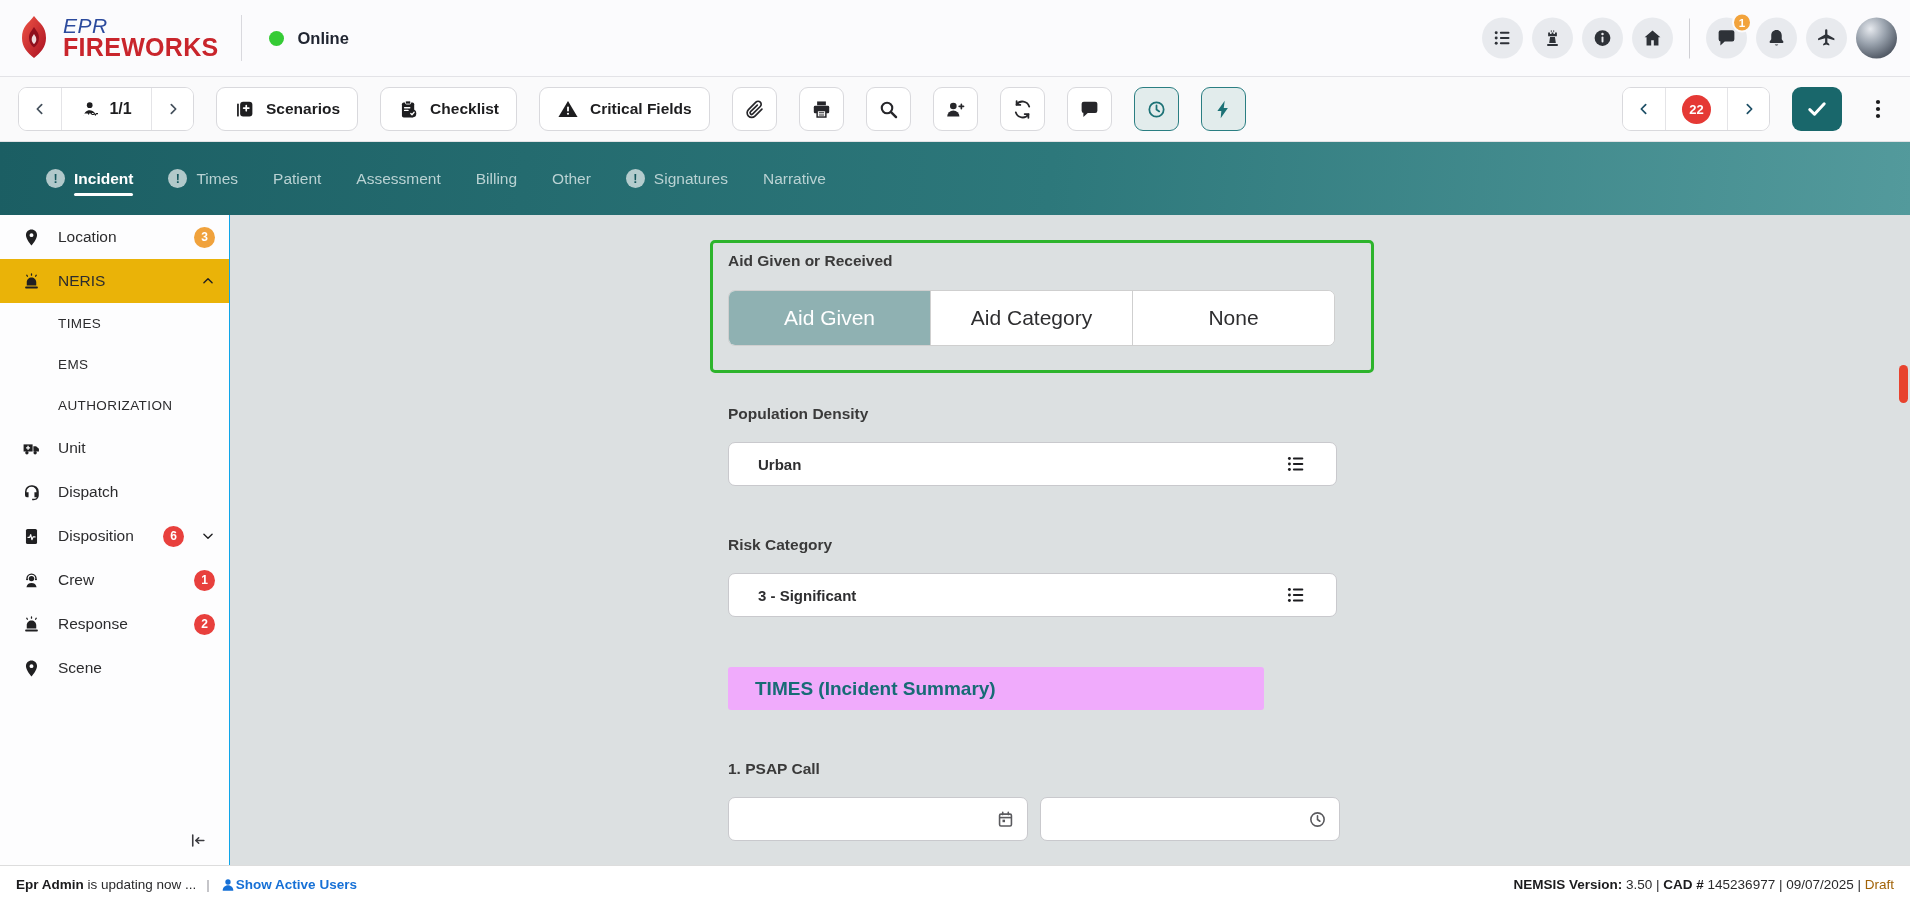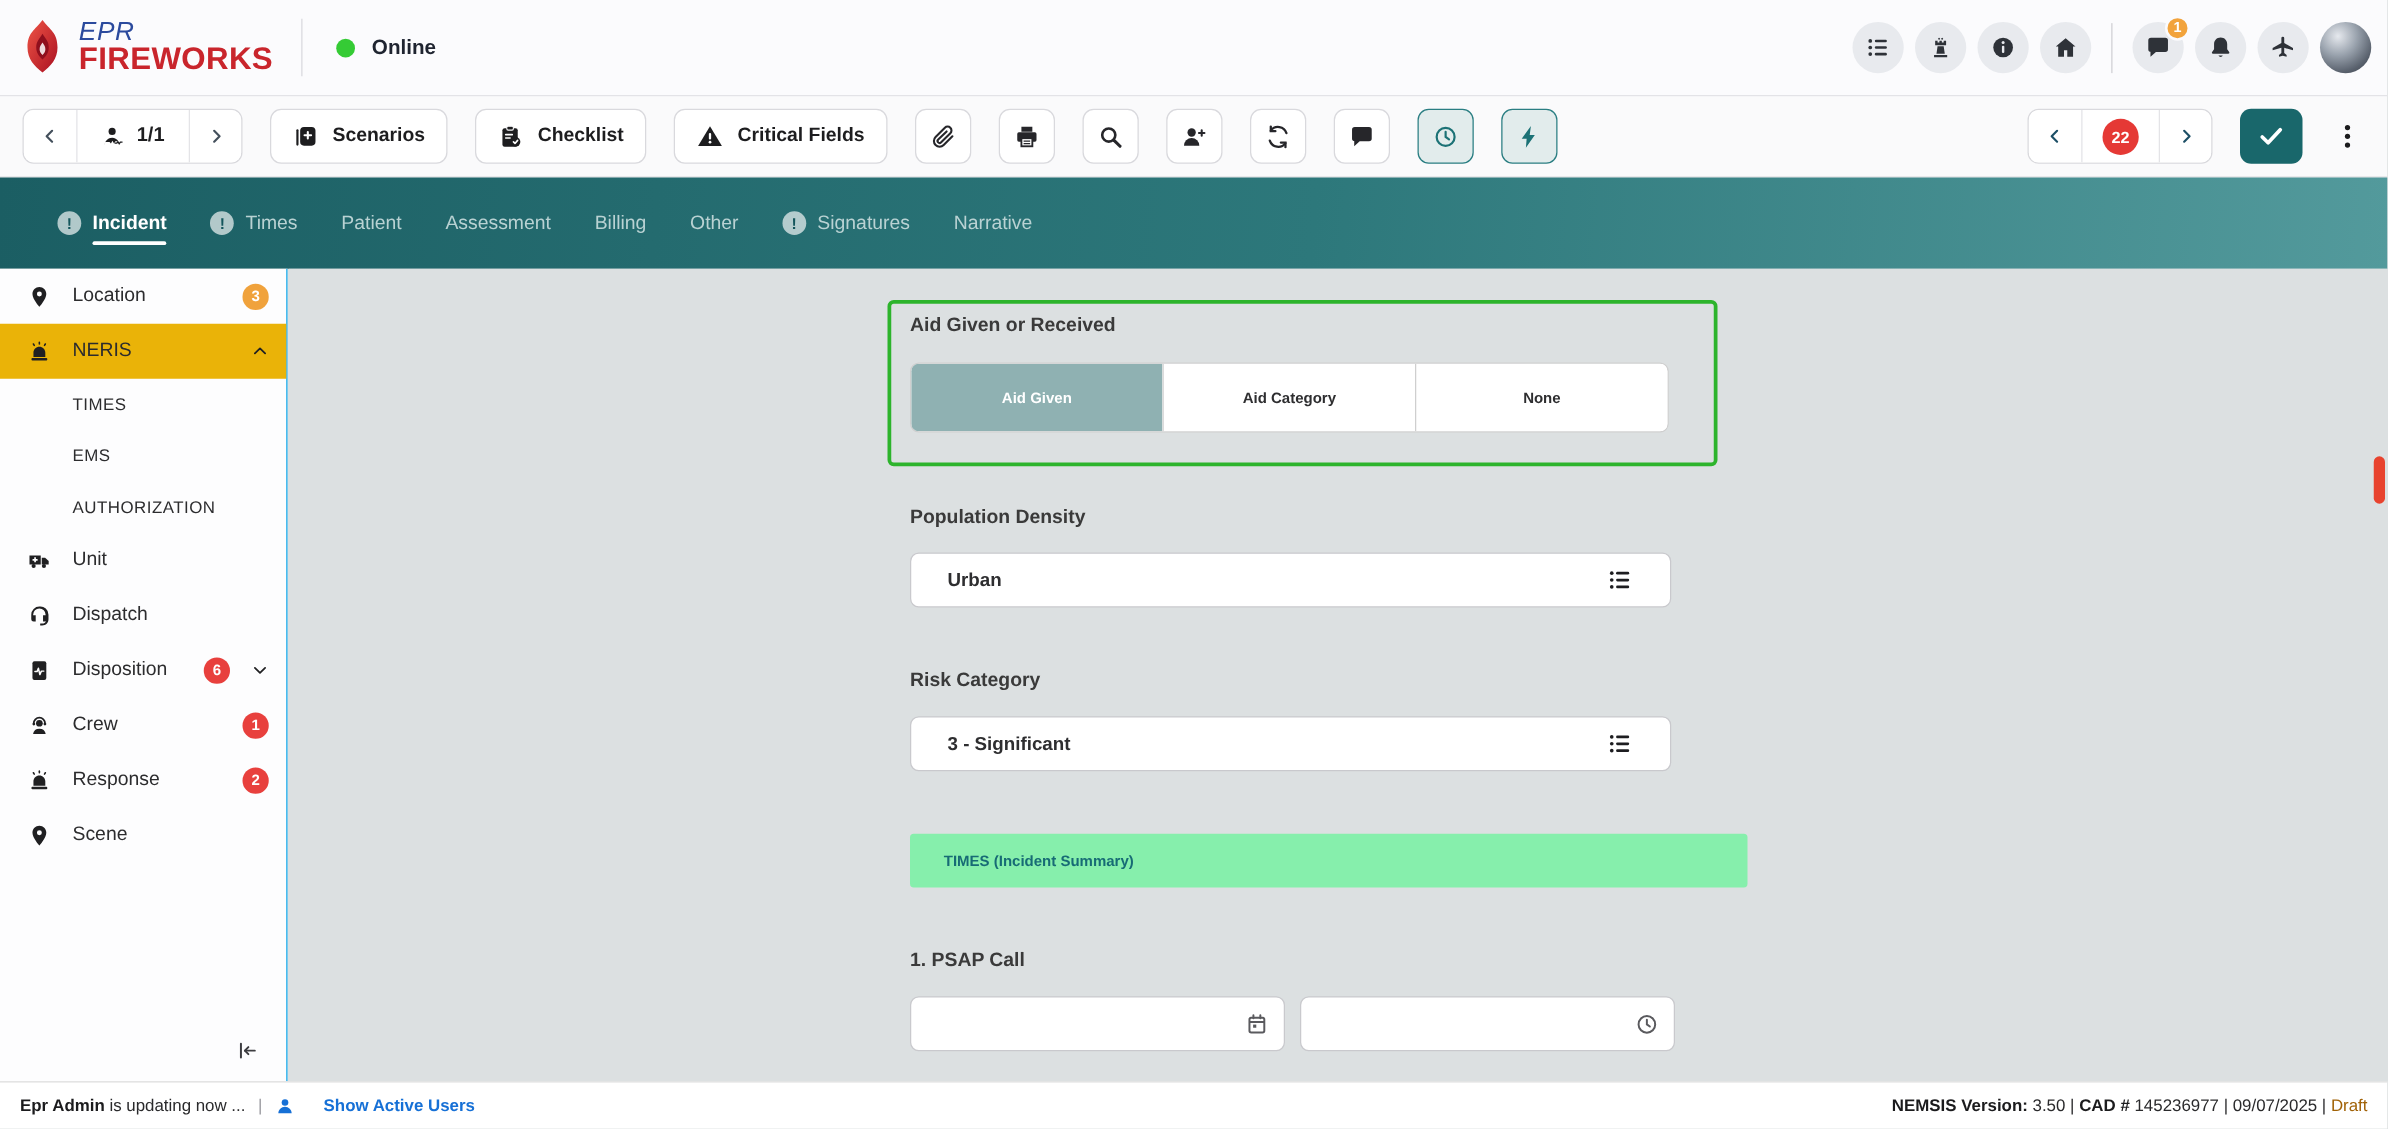--- a/index.html
+++ b/index.html
@@ -76,44 +76,44 @@
   .side-chev svg{width:14px;height:14px}
   .collapse-btn{position:absolute;left:188px;bottom:12px;width:30px;height:26px;border:none;background:none;color:#3c3c40;cursor:pointer;padding:0}
   .collapse-btn svg{width:19px;height:19px}
 
   
   .content{position:absolute;top:215px;left:231px;right:0;bottom:38px;background:#dce0e1;overflow:hidden}
   .aid-box{position:absolute;left:479px;top:25px;width:664px;height:133px;border:3.5px solid #2db42c;border-radius:5px}
   .field-label{position:absolute;font-size:15.5px;font-weight:bold;color:#3a3a3a;white-space:nowrap}
   .aid-control{position:absolute;left:497px;top:75px;width:607px;height:56px;display:flex;background:#fff;
                border:1px solid #cfcfcf;border-radius:7px;overflow:hidden}
-  .aid-opt{flex:1;border:none;background:#fff;font-size:12px;font-weight:bold;color:#2e2e30;cursor:pointer;
+  .aid-opt{flex:1;border:none;background:#fff;font-size:21px;font-weight:normal;color:#2e2e30;cursor:pointer;
            display:flex;align-items:center;justify-content:center}
   .aid-opt + .aid-opt{border-left:1px solid #cfcfcf}
   .aid-opt.selected{background:#8fb1b2;color:#fff}
   .select-box{position:absolute;left:497px;width:609px;height:44px;background:#fff;border:1px solid #c9c9cd;border-radius:7px;
               display:flex;align-items:center;padding:0 29px;font-size:15px;font-weight:bold;color:#2e2e30;cursor:pointer}
   .select-box .list-ic{margin-left:auto;color:#1d1d20}
   .select-box .list-ic svg{width:22px;height:22px}
-  .section-bar{position:absolute;left:497px;top:452px;width:670px;height:43px;background:#86efac;border-radius:3px;
-               display:flex;align-items:center;padding-left:27px;font-size:12px;font-weight:bold;color:#176b75}
+  .section-bar{position:absolute;left:497px;top:452px;width:536px;height:43px;background:#f0abfc;border-radius:3px;
+               display:flex;align-items:center;padding-left:27px;font-size:19px;font-weight:bold;color:#176b75}
   .dt-field{position:absolute;top:582px;width:300px;height:44px;background:#fff;border:1px solid #c9c9cd;border-radius:7px;
             display:flex;align-items:center;padding:0 12px 0 14px}
   .dt-field input{flex:1;border:none;outline:none;background:none;font-size:15px;min-width:0;font-family:inherit}
   .dt-field .dt-ic{color:#5a5a5e;flex:none}
   .dt-field .dt-ic svg{width:19px;height:19px}
   .scroll-thumb{position:absolute;right:2px;top:150px;width:9px;height:38px;background:#e8432e;border-radius:5px;cursor:pointer}
 
   
   .statusbar{position:absolute;left:0;right:0;bottom:0;height:38px;background:#fff;border-top:1px solid #ddd;
              display:flex;align-items:center;padding:0 16px;font-size:13.5px;color:#2a2a2c}
   .sb-left{display:flex;align-items:center;gap:10px}
   .sb-user{font-weight:bold;color:#1b1b1d}
   .sb-sep{color:#9a9aa0}
-  .sb-link{display:flex;align-items:center;gap:23px;color:#1670d6;font-weight:bold;cursor:pointer;background:none;border:none;font-size:13.5px;padding:0}
+  .sb-link{display:flex;align-items:center;gap:0;color:#1670d6;font-weight:bold;cursor:pointer;background:none;border:none;font-size:13.5px;padding:0}
   .sb-link svg{width:16px;height:16px}
   .sb-right{margin-left:auto;display:flex;align-items:center;white-space:pre}
   .sb-bold{font-weight:bold;color:#1b1b1d}
   .sb-draft{color:#a16207;cursor:pointer}
 </style>
 </head>
 <body>
 
 <header class="topbar">
   <div class="brand">

